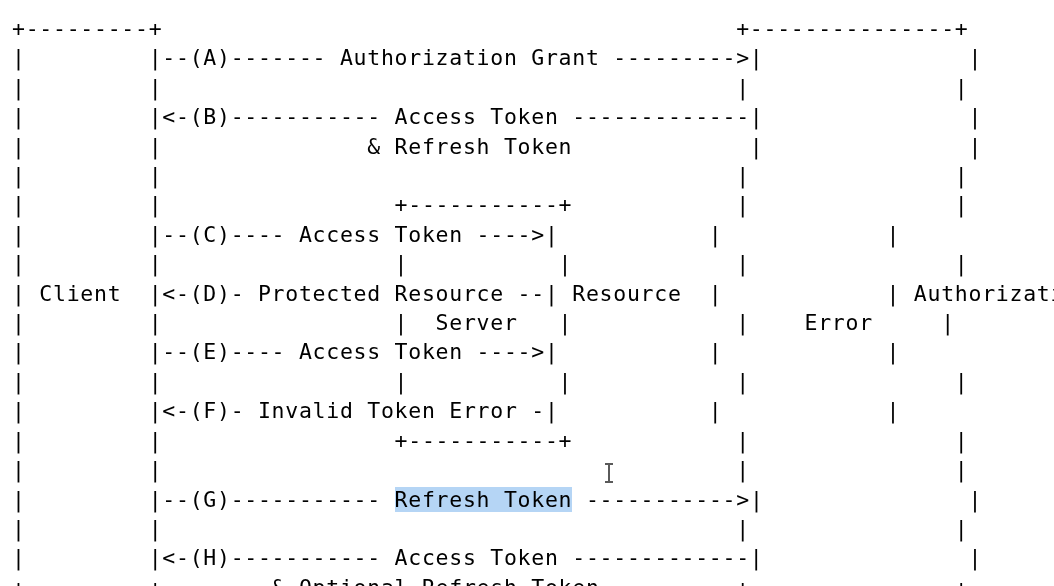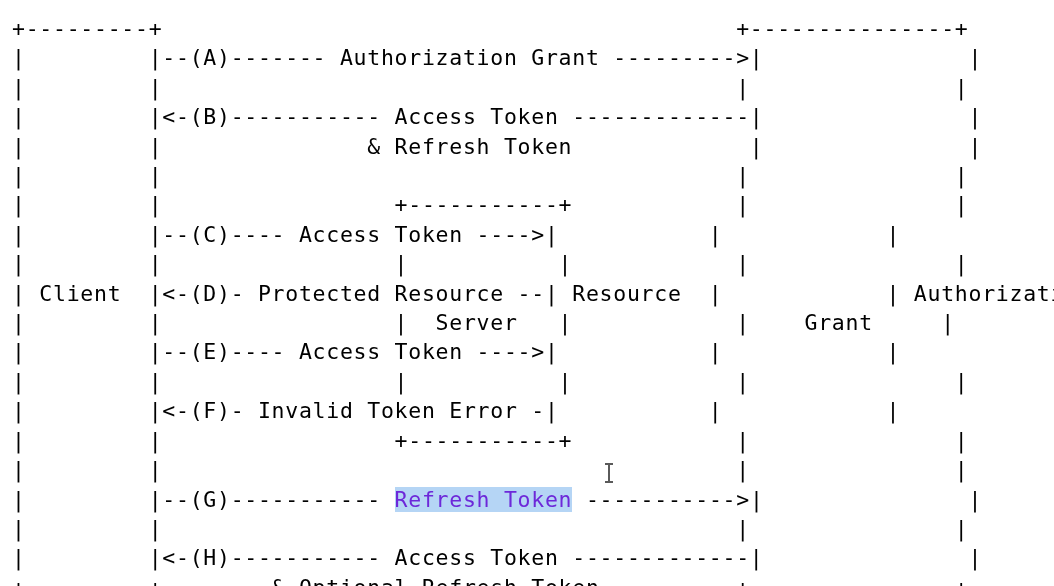--- a/index.html
+++ b/index.html
@@ -26,21 +26,21 @@
     font-size: 21.5px;
     line-height: 29.4px;
     letter-spacing: 0.72px;
     color: #000000;
     white-space: pre;
     -webkit-font-smoothing: antialiased;
   }
   
   .sel {
     background: #b5d5f5;
-    color: #6d28d9;
+    color: #000000;
   }
   
   #text-cursor {
     position: absolute;
     left: 604px;
     top: 462px;
     width: 9px;
     height: 22px;
     pointer-events: none;
   }
@@ -60,21 +60,21 @@
   <pre id="ascii-art"><span>+---------+                                          +---------------+</span>
 <span>|         |--(A)------- Authorization Grant ---------&gt;|               |</span>
 <span>|         |                                          |               |</span>
 <span>|         |&lt;-(B)----------- Access Token -------------|               |</span>
 <span>|         |               &amp; Refresh Token             |               |</span>
 <span>|         |                                          |               |</span>
 <span>|         |                 +-----------+            |               |</span>
 <span>|         |--(C)---- Access Token ----&gt;|           |            |               |</span>
 <span>|         |                 |           |            |               |</span>
 <span>| Client  |&lt;-(D)- Protected Resource --| Resource  |            | Authorization |</span>
-<span>|         |                 |  Server   |            |    Grant     |</span>
+<span>|         |                 |  Server   |            |    Error     |</span>
 <span>|         |--(E)---- Access Token ----&gt;|           |            |               |</span>
 <span>|         |                 |           |            |               |</span>
 <span>|         |&lt;-(F)- Invalid Token Error -|           |            |               |</span>
 <span>|         |                 +-----------+            |               |</span>
 <span>|         |                                          |               |</span>
 <span>|         |--(G)----------- </span><span class="sel">Refresh Token</span><span> -----------&gt;|               |</span>
 <span>|         |                                          |               |</span>
 <span>|         |&lt;-(H)----------- Access Token -------------|               |</span>
 <span>+---------+        &amp; Optional Refresh Token          +---------------+</span></pre>
 

